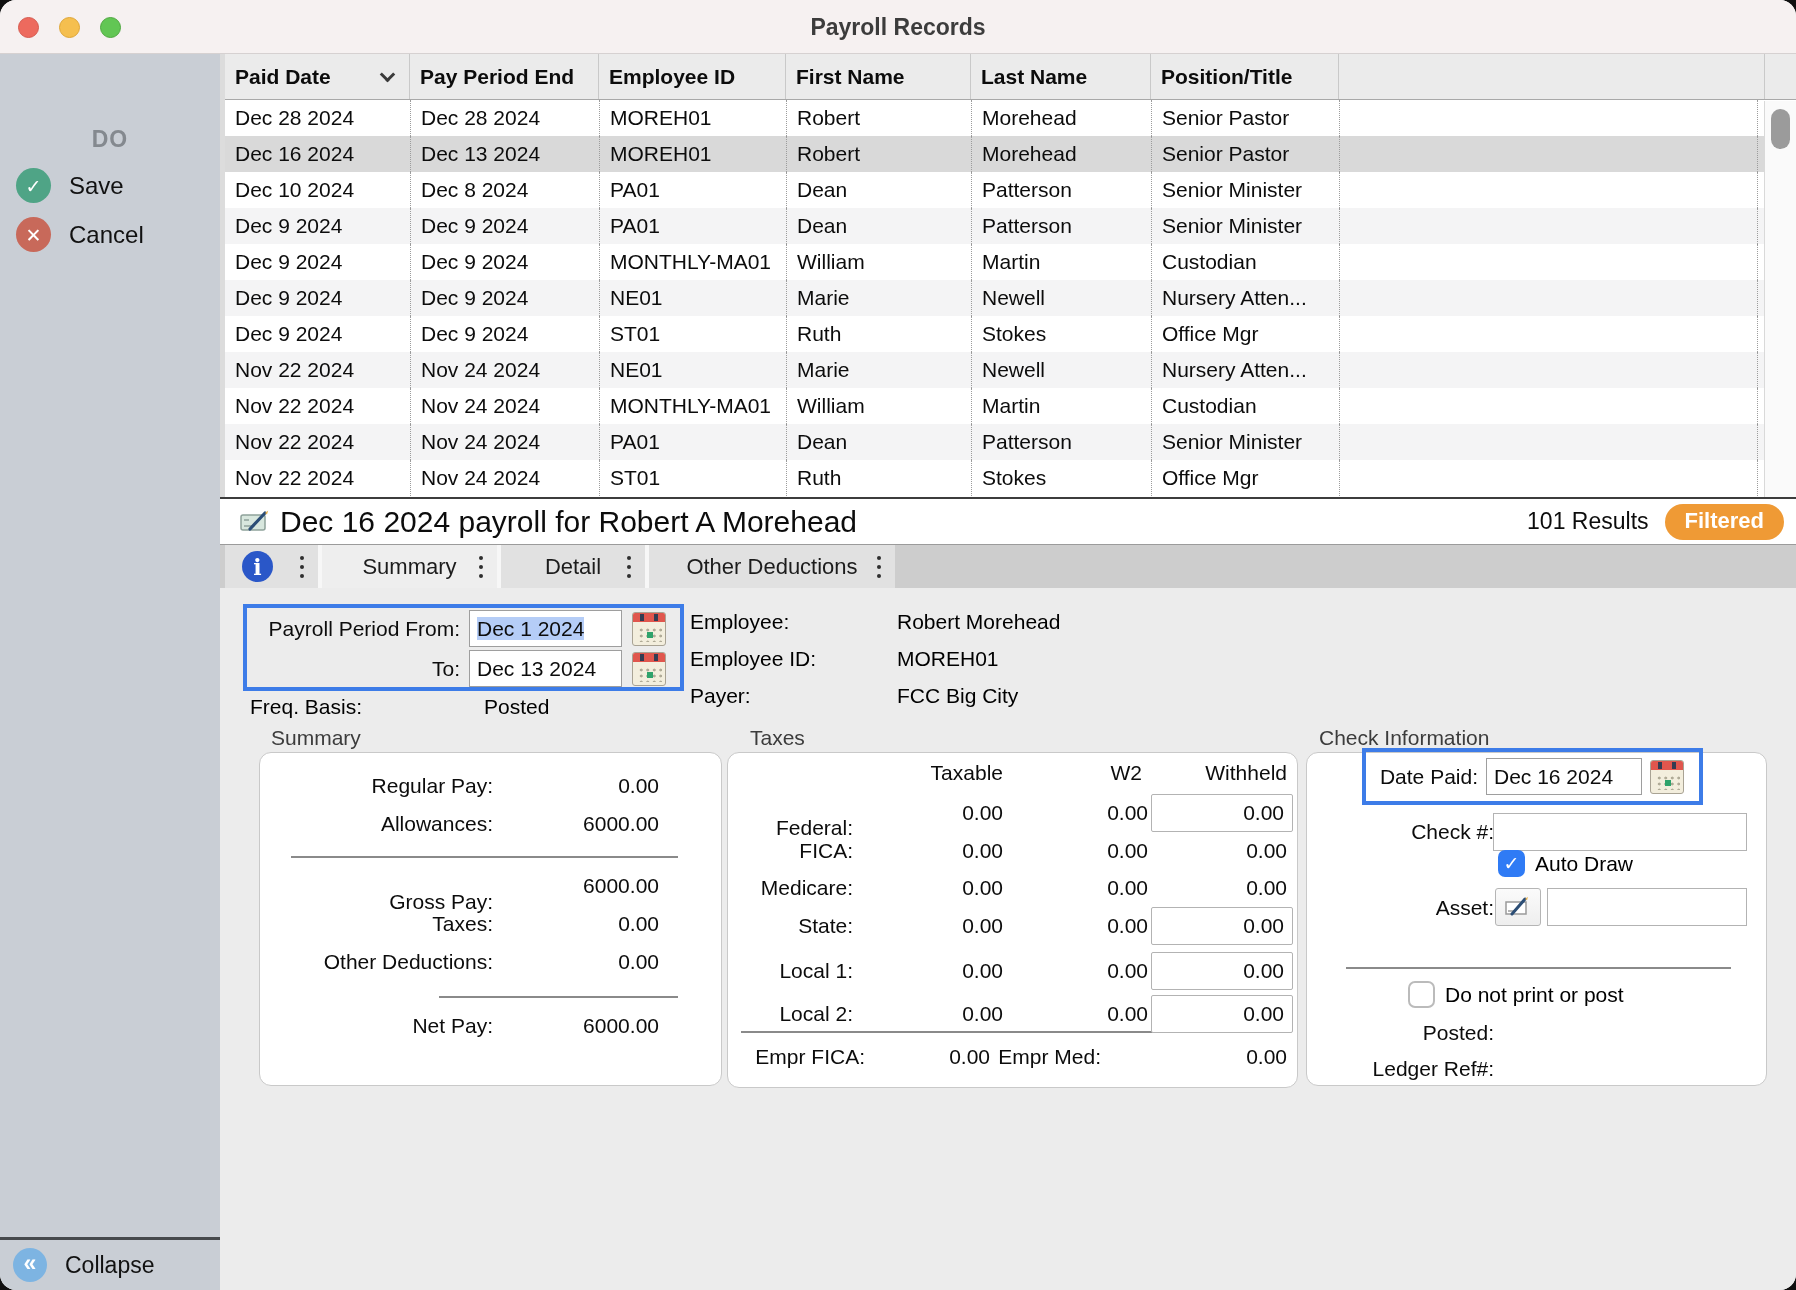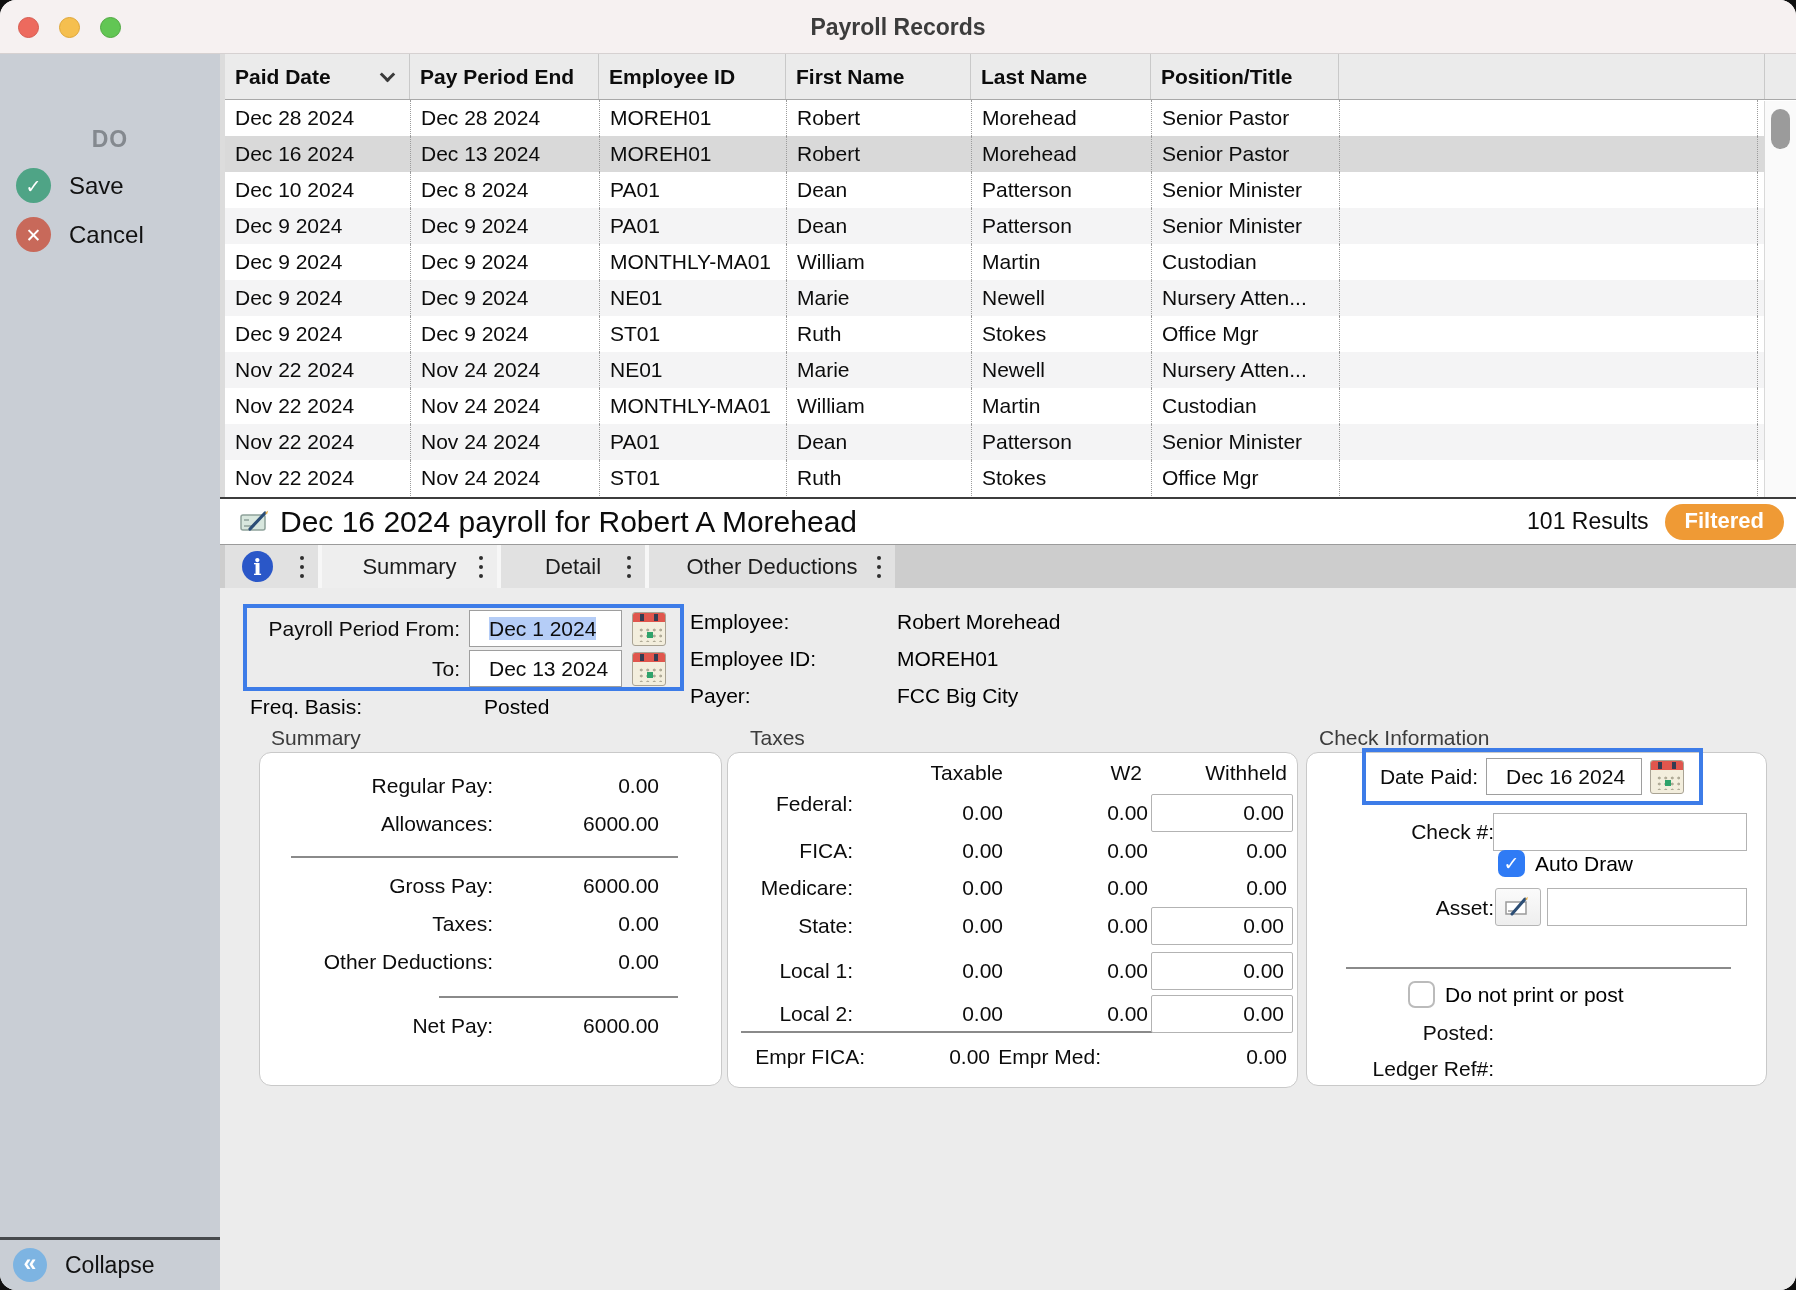--- a/index.html
+++ b/index.html
@@ -91,21 +91,21 @@
   .info-circle { width:31px; height:31px; border-radius:50%; background:#2a57c8; color:#fff;
                  display:flex; align-items:center; justify-content:center;
                  font-family:"DejaVu Serif",serif; font-weight:bold; font-size:22px; }
 
   
   .content { position:absolute; left:220px; right:0; top:588px; bottom:0; background:#ececec; }
   .abs { position:absolute; }
   .lbl { font-size:21px; line-height:26px; color:#000; white-space:nowrap; }
   .r { text-align:left; }
   .field { background:#fff; border:1px solid #9e9e9e; height:37px; line-height:35px;
-           font-size:21px; padding:0 19px; white-space:nowrap; overflow:hidden; }
+           font-size:21px; padding:0 7px; white-space:nowrap; overflow:hidden; }
   .selhl { background:#b5cdf7; }
 
   .period-box { position:absolute; left:243px; top:604px; width:441px; height:87px;
                 border:4px solid #3d7ce8; }
   .p-row { display:flex; align-items:center; margin-top:2px; }
   .p-row + .p-row { margin-top:3px; }
   .p-lbl { width:222px; text-align:right; padding-right:9px; font-size:21px; }
   .p-field { width:153px; }
   .cal { width:34px; height:34px; background:#f3eedd; border:1px solid #a9a394; border-radius:3px;
          position:relative; flex:0 0 auto; margin-left:10px; }
@@ -411,42 +411,42 @@
   <div class="abs lbl r" style="left:690px; top:683px; width:194px;">Payer:</div>
   <div class="abs lbl" style="left:897px; top:683px;">FCC Big City</div>
 
   <div class="group-title" style="left:271px; top:726px;">Summary</div>
   <div class="gbox" style="left:259px; top:752px; width:463px; height:334px;">
     <div class="s-lbl" style="top:20px;">Regular Pay:</div>
     <div class="s-val" style="top:20px;">0.00</div>
     <div class="s-lbl" style="top:58px;">Allowances:</div>
     <div class="s-val" style="top:58px;">6000.00</div>
     <div class="hline" style="top:103px; left:31px; width:387px;"></div>
-    <div class="s-lbl" style="top:120px;text-align:right;">Gross Pay:</div>
+    <div class="s-lbl" style="top:136px;text-align:right;">Gross Pay:</div>
     <div class="s-val" style="top:120px;">6000.00</div>
     <div class="s-lbl" style="top:158px;">Taxes:</div>
     <div class="s-val" style="top:158px;">0.00</div>
     <div class="s-lbl" style="top:196px;">Other Deductions:</div>
     <div class="s-val" style="top:196px;">0.00</div>
     <div class="hline" style="top:243px; left:179px; width:239px;"></div>
     <div class="s-lbl" style="top:260px;">Net Pay:</div>
     <div class="s-val" style="top:260px;">6000.00</div>
   </div>
 
   <div class="group-title" style="left:750px; top:726px;">Taxes</div>
   <div class="gbox" style="left:727px; top:752px; width:571px; height:336px;" id="taxes-box">
     <div class="t-h" style="left:75px;  top:7px; width:200px;">Taxable</div>
     <div class="t-h" style="left:314px; top:7px; width:100px;">W2</div>
     <div class="t-h" style="left:409px; top:7px; width:150px;">Withheld</div>
     <div class="hline" style="top:278px; left:13px; width:545px;"></div>
     <div class="t-lbl" style="top:291px; width:137px;">Empr FICA:</div>
     <div class="t-val" style="left:112px; top:291px;">0.00</div>
     <div class="t-lbl" style="left:223px; top:291px; width:150px;">Empr Med:</div>
     <div class="t-val" style="left:409px; top:291px;">0.00</div>
-  <div class="t-lbl" style="top:38px;padding-left:12px;">Federal:</div>
+  <div class="t-lbl" style="top:62px;padding-left:12px;">Federal:</div>
       <div class="t-val" style="left:125px; top:47px;">0.00</div>
       <div class="t-val" style="left:270px; top:47px;">0.00</div>
       <div class="wbox" style="top:41px;">0.00</div>
       <div class="t-lbl" style="top:85px;">FICA:</div>
       <div class="t-val" style="left:125px; top:85px;">0.00</div>
       <div class="t-val" style="left:270px; top:85px;">0.00</div>
       <div class="t-val" style="left:409px; top:85px;">0.00</div>
       <div class="t-lbl" style="top:122px;">Medicare:</div>
       <div class="t-val" style="left:125px; top:122px;">0.00</div>
       <div class="t-val" style="left:270px; top:122px;">0.00</div>

